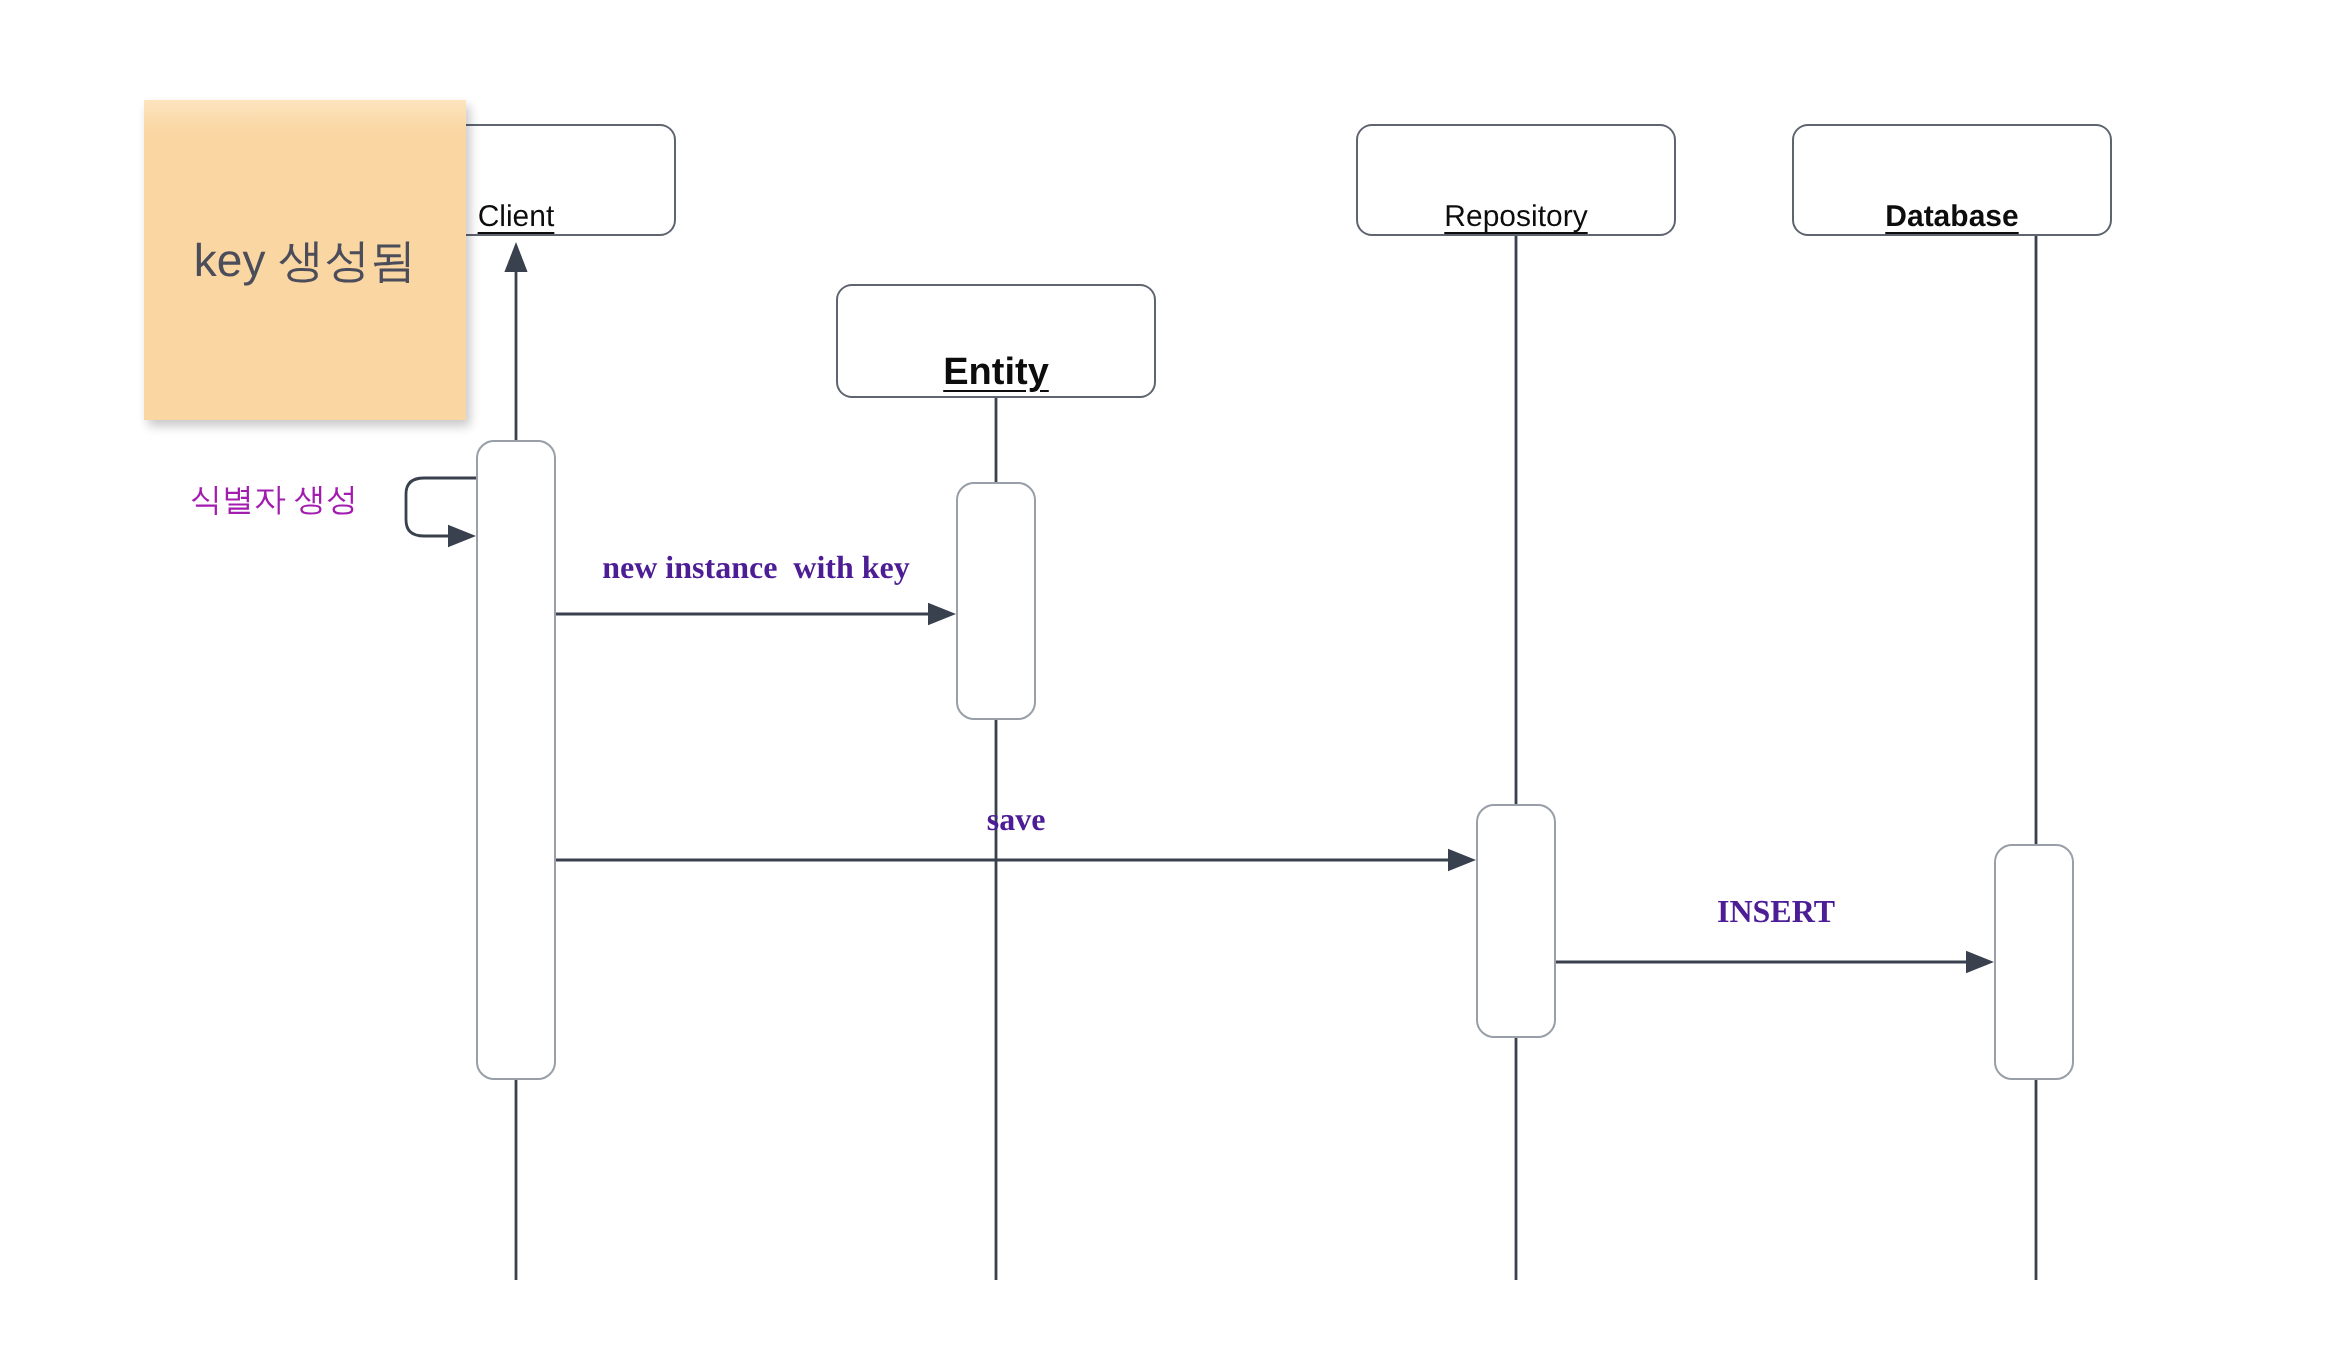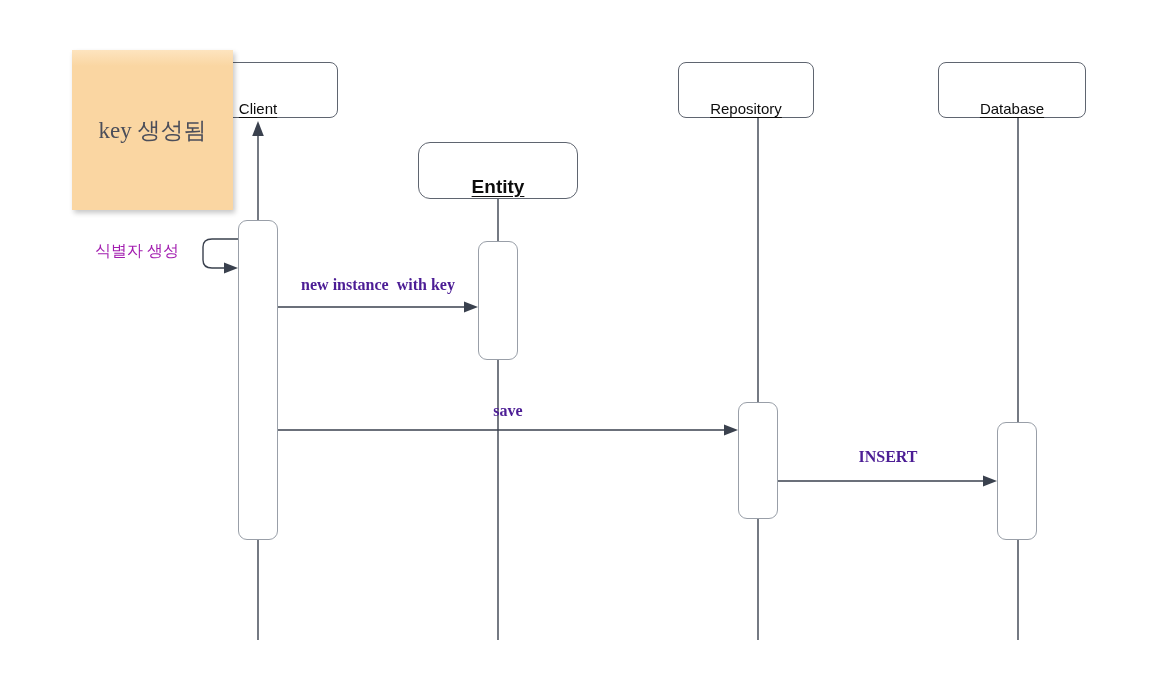--- a/index.html
+++ b/index.html
@@ -56,21 +56,21 @@
     position: absolute;
     left: 72px;
     top: 50px;
     width: 161px;
     height: 160px;
     background: linear-gradient(180deg, #fde4bf 0%, #fad6a2 10%, #fad6a2 100%);
     box-shadow: 2px 3px 5px rgba(0,0,0,0.22);
     display: flex;
     align-items: center;
     justify-content: center;
-    font-family: Liberation Serif, serif;
+    font-family: Liberation Sans, sans-serif;
     font-size: 23px;
     color: #4b4e5a;
   }
   
   .msg-label {
     position: absolute;
     font-family: "Liberation Serif", serif;
     font-weight: bold;
     font-size: 16px;
     color: #4c1d95;
@@ -132,27 +132,27 @@
   </svg>
 
   <div class="bar" style="left:238px; top:220px; height:320px;"></div>
   <div class="bar" style="left:478px; top:241px; height:119px;"></div>
   <div class="bar" style="left:738px; top:402px; height:117px;"></div>
   <div class="bar" style="left:997px; top:422px; height:118px;"></div>
 
   <div class="headbox" style="left:178px; top:62px; width:160px; height:56px;">
     <span class="hb-label">Client</span>
   </div>
-  <div class="headbox entity" style="left:418px; top:142px; width:160px; height:57px;border-radius:12px;">
+  <div class="headbox entity" style="left:418px; top:142px; width:160px; height:57px;">
     <span class="hb-label">Entity</span>
   </div>
-  <div class="headbox" style="left:678px; top:62px; width:136px; height:56px;">
+  <div class="headbox" style="left:678px; top:62px; width:160px; height:56px;">
     <span class="hb-label">Repository</span>
   </div>
-  <div class="headbox" style="left:938px; top:62px; width:148px; height:56px;">
+  <div class="headbox" style="left:896px; top:62px; width:160px; height:56px;font-weight:bold;">
     <span class="hb-label">Database</span>
   </div>
 
   <div class="self-label" style="left:95px; top:243px;">식별자 생성</div>
   <div class="msg-label" style="left:378px; top:277px;">new instance  with key</div>
   <div class="msg-label" style="left:508px; top:403px;">save</div>
   <div class="msg-label" style="left:888px; top:449px;">INSERT</div>
 
   <div class="note">
     <span>key 생성됨</span>

